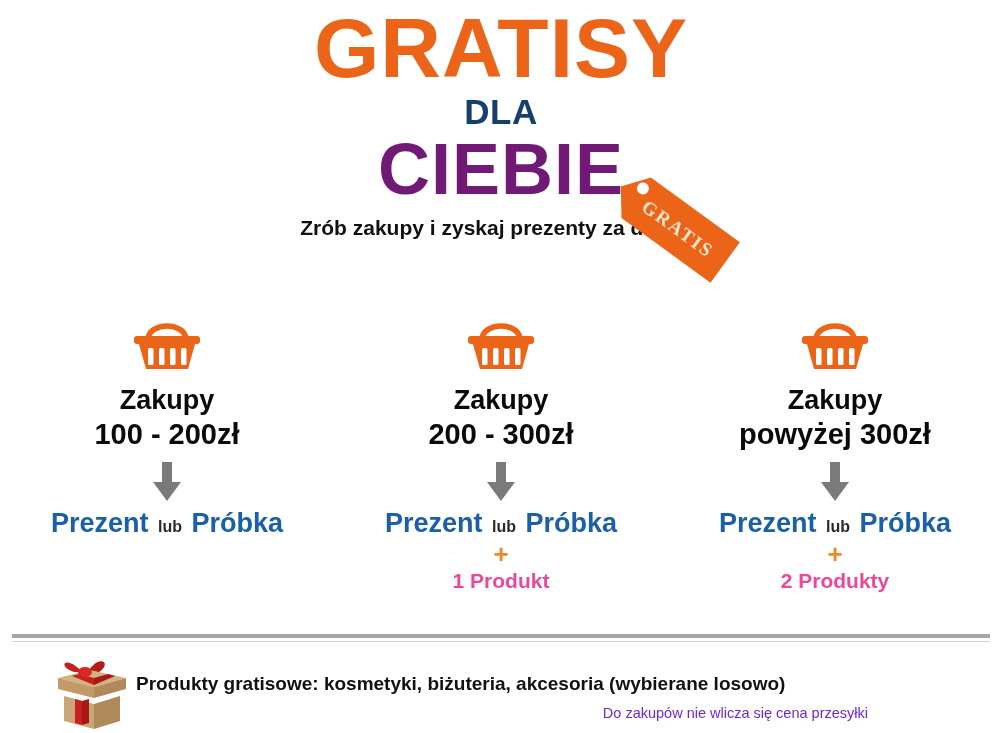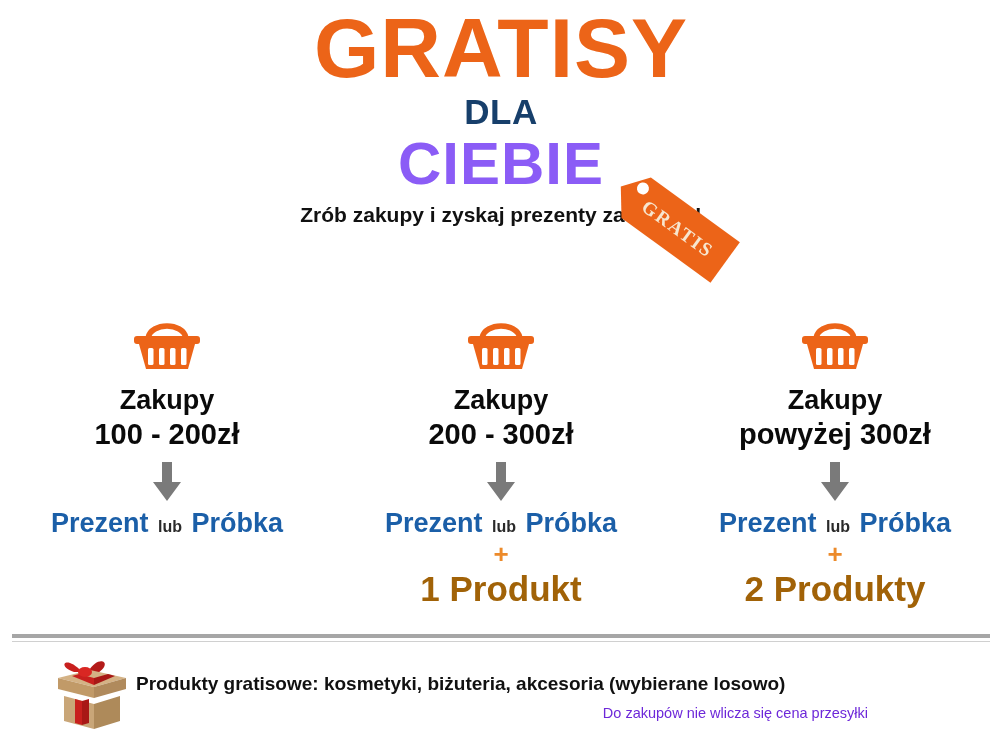--- a/index.html
+++ b/index.html
@@ -40,25 +40,25 @@
     margin-top: 2px;
     font-size: 35px;
     font-weight: bold;
     letter-spacing: 0.5px;
     line-height: 1.05;
     color: #173F6B;
   }
   .title-ciebie {
     margin: 4px;
     margin-top: 2px;
-    font-size: 60px;
+    font-size: 72px;
     font-weight: bold;
     letter-spacing: 1px;
     line-height: 1.05;
-    color: #8b5cf6;
+    color: #701a75;
   }
   .tagline {
     margin: 0;
     margin-top: 8px;
     font-size: 21px;
     font-weight: bold;
     color: #111111;
   }
 
   
@@ -137,23 +137,23 @@
   }
   .plus {
     margin: 2px 0 0 0;
     font-size: 26px;
     font-weight: bold;
     line-height: 1;
     color: #EC8A2A;
   }
   .extra {
     margin: 2px 0 0 0;
-    font-size: 35px;
-    font-weight: bold;
-    color: #a16207;
+    font-size: 21px;
+    font-weight: bold;
+    color: #ec4899;
   }
 
   
   .divider {
     position: absolute;
     left: 12px;
     top: 634px;
     width: 978px;
   }
   .divider .bar-thick {

